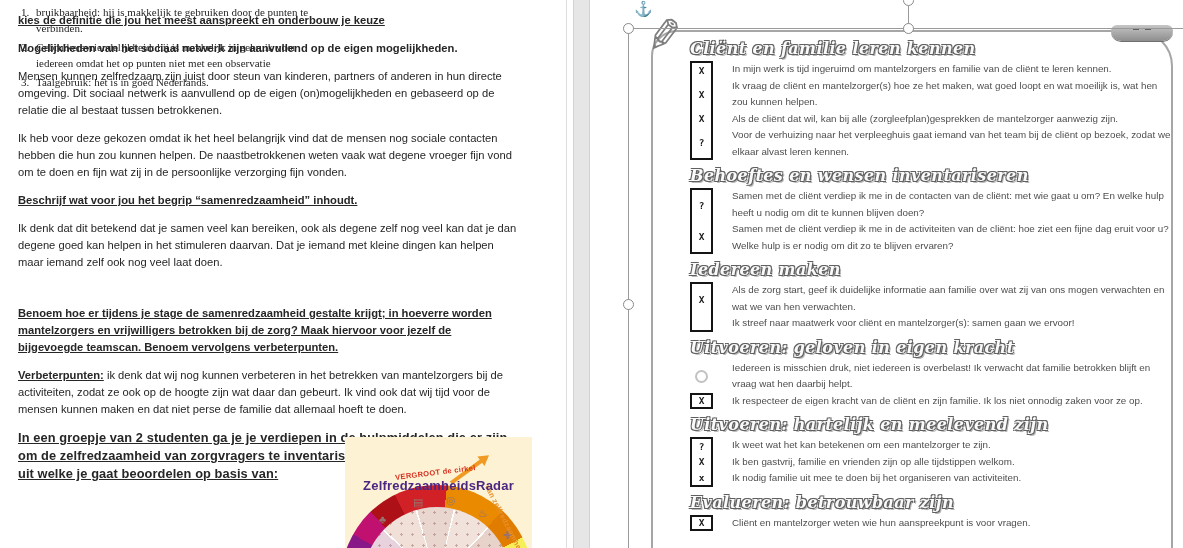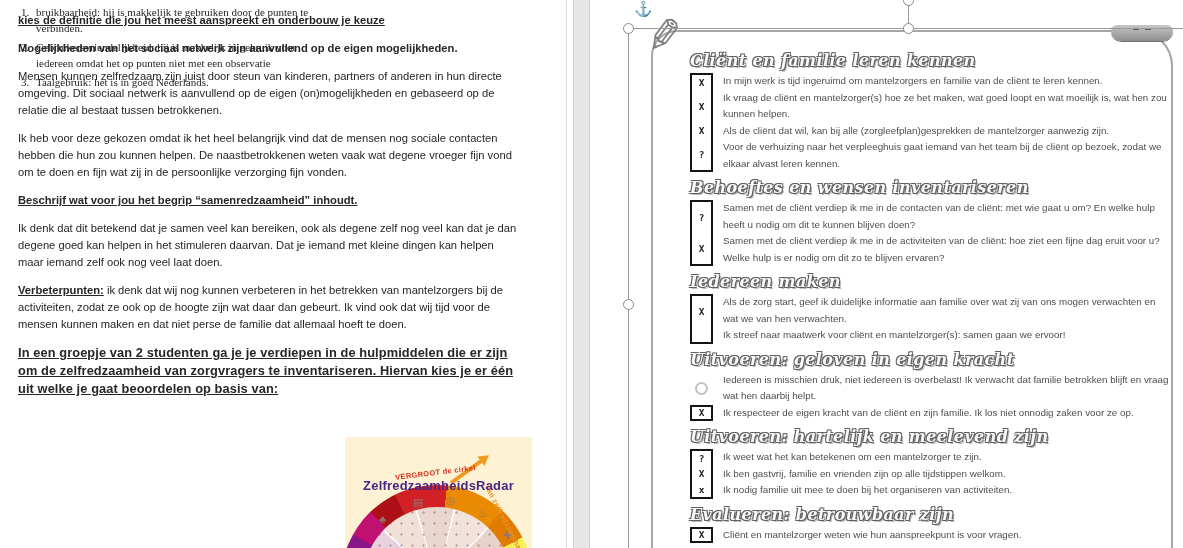--- a/index.html
+++ b/index.html
@@ -51,29 +51,29 @@
 
   
   .page2{position:absolute;left:590px;top:0;width:593px;height:548px;background:#fff;}
 
   .sheet{position:absolute;left:61px;top:30px;width:522px;height:540px;background:#fff;
          border:2px solid #a6a6a6;border-radius:26px 36px 0 0;box-sizing:border-box;}
   .form-body{padding:2px 0 0 37px;}
   .fheader{font-family:"DejaVu Serif",serif;font-style:italic;font-weight:bold;
            font-size:16px;line-height:21px;color:#fafafa;letter-spacing:.4px;margin:5px 0 2px 0;
            text-shadow:-1px -1px 0 #606060,1px -1px 0 #606060,-1px 1px 0 #606060,1px 1px 0 #606060,2px 2px 0 #b9b9b9;}
-  .fsection:first-child .fheader{margin-top:16px;}
+  .fsection:first-child .fheader{margin-top:4px;}
   .frow{display:flex;align-items:stretch;}
   .fmark{flex:0 0 19px;display:flex;align-items:center;justify-content:center;
          font-family:"DejaVu Sans Mono",monospace;font-weight:bold;font-size:9.5px;color:#1c1c1c;
          border-left:2px solid transparent;border-right:2px solid transparent;}
   .frow.boxed .fmark{border-left:2px solid #141414;border-right:2px solid #141414;}
   .frow.box-first .fmark{border-top:2px solid #141414;}
   .frow.box-last .fmark{border-bottom:2px solid #141414;}
-  .ftext{margin-left:10px;width:455px;font-size:9.8px;line-height:16.5px;color:#4e4e4e;}
+  .ftext{margin-left:19px;width:455px;font-size:9.8px;line-height:16.5px;color:#4e4e4e;}
   .radio{display:inline-block;width:9px;height:9px;border:2px solid #c2c2c2;border-radius:50%;background:#fff;}
 
   
   .pencil{position:absolute;left:56px;top:14px;font-size:44px;color:#7d7d7d;
           transform:scaleX(-1) rotate(8deg);z-index:6;line-height:1;}
   .clipblob{position:absolute;left:521px;top:25px;width:62px;height:16px;z-index:5;
             background:linear-gradient(#c6c6c6,#8e8e8e);border-radius:8px 8px 14px 14px;
             box-shadow:0 1px 0 #6f6f6f;}
   .clipblob i{position:absolute;top:3px;width:6px;height:2px;background:#5f5f5f;display:block;}
   .clipblob i.d1{left:22px;} .clipblob i.d2{left:34px;}
@@ -92,20 +92,21 @@
 <div class="screen">
 
   <div class="page1">
     <div class="p1inner">
         <div class="blk h-underline">kies de definitie die jou het meest aanspreekt en onderbouw je keuze</div>
         <div class="blk h-bold">Mogelijkheden van het sociaal netwerk zijn aanvullend op de eigen mogelijkheden.</div>
         <div class="blk para">Mensen kunnen zelfredzaam zijn juist door steun van kinderen, partners of anderen in hun directe omgeving. Dit sociaal netwerk is aanvullend op de eigen (on)mogelijkheden en gebaseerd op de relatie die al bestaat tussen betrokkenen.</div>
         <div class="blk para">Ik heb voor deze gekozen omdat ik het heel belangrijk vind dat de mensen nog sociale contacten hebben die hun zou kunnen helpen. De naastbetrokkenen weten vaak wat degene vroeger fijn vond om te doen en fijn wat zij in de persoonlijke verzorging fijn vonden.</div>
         <div class="blk h-underline">Beschrijf wat voor jou het begrip “samenredzaamheid” inhoudt.</div>
         <div class="blk para">Ik denk dat dit betekend dat je samen veel kan bereiken, ook als degene zelf nog veel kan dat je dan degene goed kan helpen in het stimuleren daarvan. Dat je iemand met kleine dingen kan helpen maar iemand zelf ook nog veel laat doen.</div>
+        <div class="blk h-underline gap">Benoem hoe er tijdens je stage de samenredzaamheid gestalte krijgt; in hoeverre worden mantelzorgers en vrijwilligers betrokken bij de zorg? Maak hiervoor voor jezelf de bijgevoegde teamscan. Benoem vervolgens verbeterpunten.</div>
         <div class="blk para"><span class="lead">Verbeterpunten:</span> ik denk dat wij nog kunnen verbeteren in het betrekken van mantelzorgers bij de activiteiten, zodat ze ook op de hoogte zijn wat daar dan gebeurt. Ik vind ook dat wij tijd voor de mensen kunnen maken en dat niet perse de familie dat allemaal hoeft te doen.</div>
         <div class="blk h-underline big">In een groepje van 2 studenten ga je je verdiepen in de hulpmiddelen die er zijn om de zelfredzaamheid van zorgvragers te inventariseren. Hiervan kies je er één uit welke je gaat beoordelen op basis van:</div>
       </div>
     <ol class="criteria">
         <li>bruikbaarheid: hij is makkelijk te gebruiken door de punten te verbinden.</li>
         <li>Gebruikersvriendelijkheid: hij is makkelijk in gebruik voor iedereen omdat het op punten niet met een observatie</li>
         <li>Taalgebruik: het is in goed Nederlands.</li>
       </ol>
     <div class="page1-edge"></div>
 

